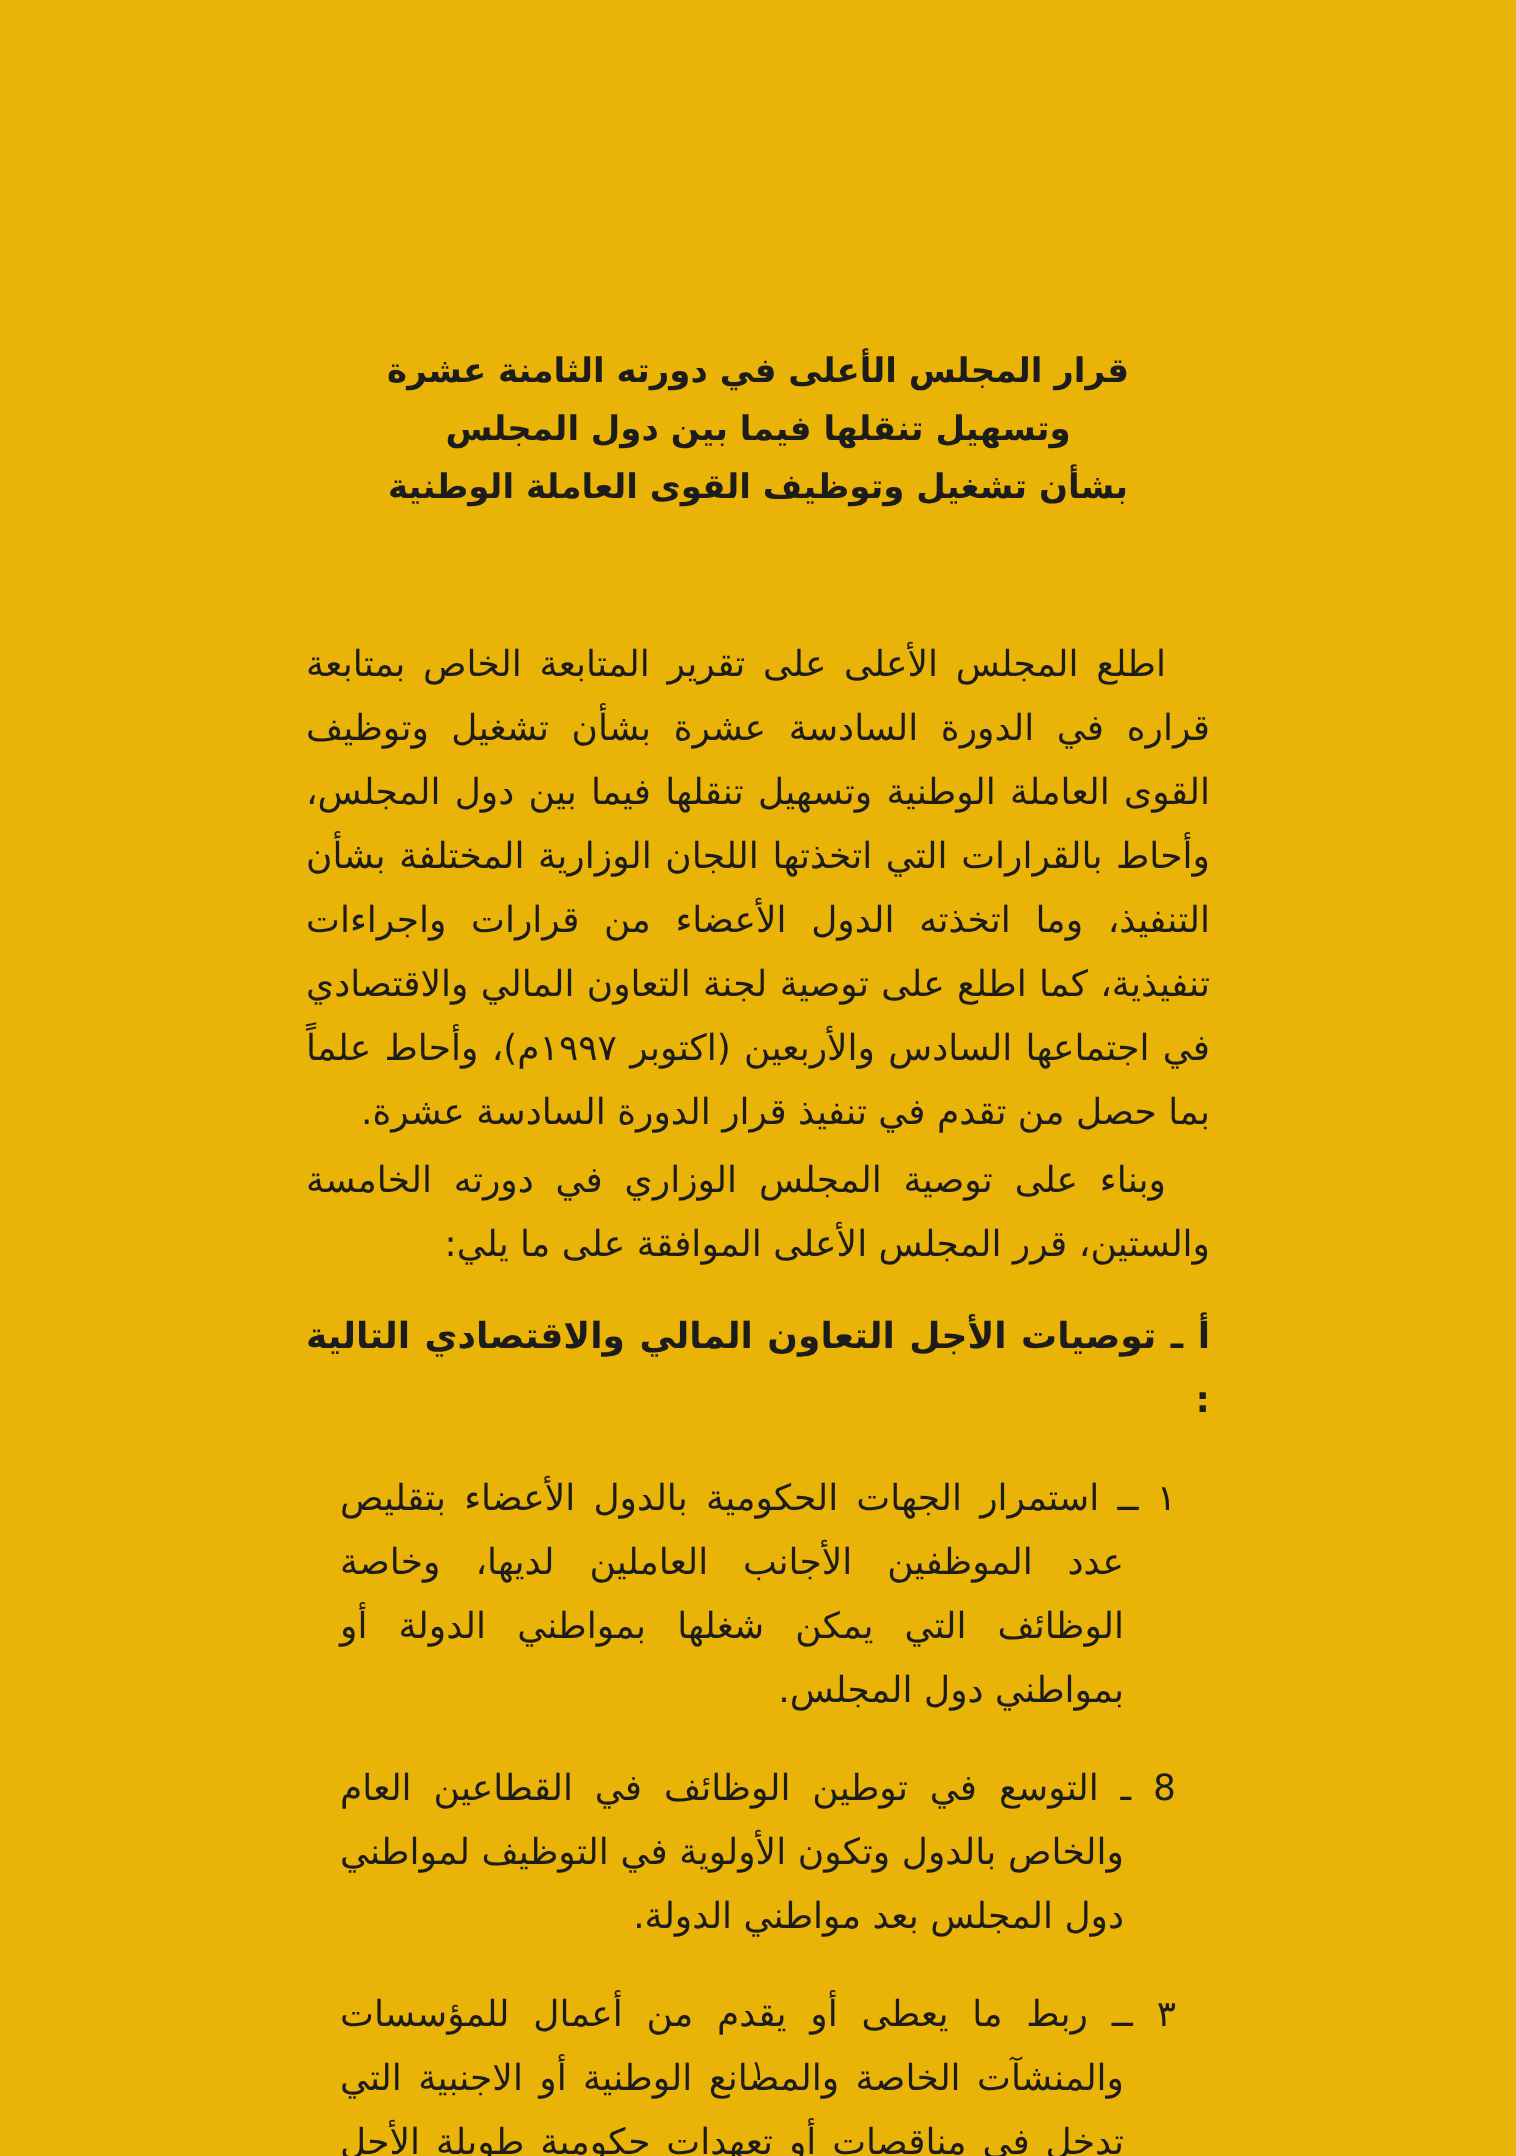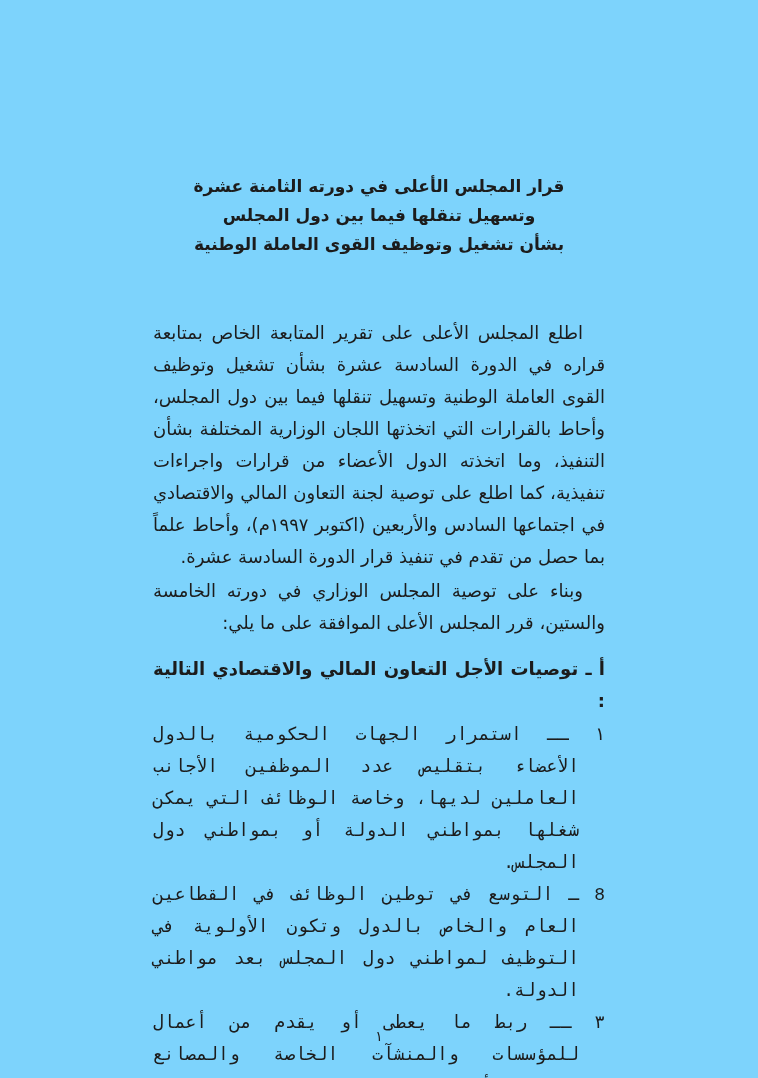--- a/index.html
+++ b/index.html
@@ -6,21 +6,21 @@
     margin: 0;
     padding: 0;
     background: #e8e8e8;
     font-family: "DejaVu Sans", sans-serif;
   }
   .page {
     position: relative;
     width: 758px;
     height: 1078px;
     margin: 0 auto;
-    background: #7dd3fc;
+    background: #eab308;
     color: #1c1c1c;
     direction: rtl;
     overflow: hidden;
     box-sizing: border-box;
   }
   .content {
     width: 452px;
     margin: 0 auto;
     padding-top: 172px;
   }
@@ -43,25 +43,24 @@
   }
   .para + .para {
     margin-top: 2px;
   }
   .section-heading {
     margin: 14px 0 2px 0;
     font-weight: bold;
     text-indent: 0;
   }
   .list-item {
-    margin: 0;
+    margin: 17px;
     padding-right: 26px;
     text-indent: -26px;
     text-align: justify;
-    font-family: Liberation Mono, monospace;
   }
   .footer {
     position: absolute;
     bottom: 34px;
     left: 0;
     right: 0;
     text-align: center;
     font-size: 14px;
     color: #1c1c1c;
   }

